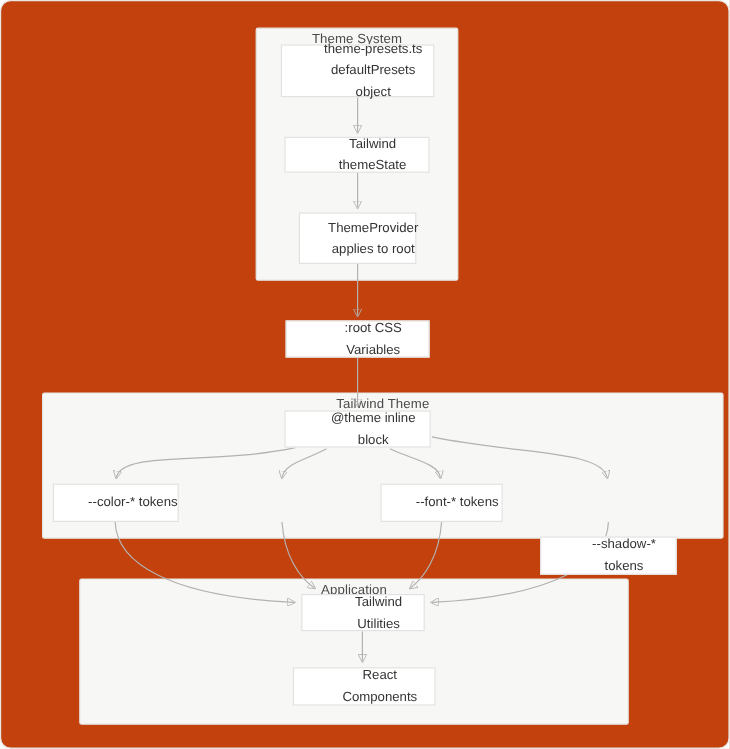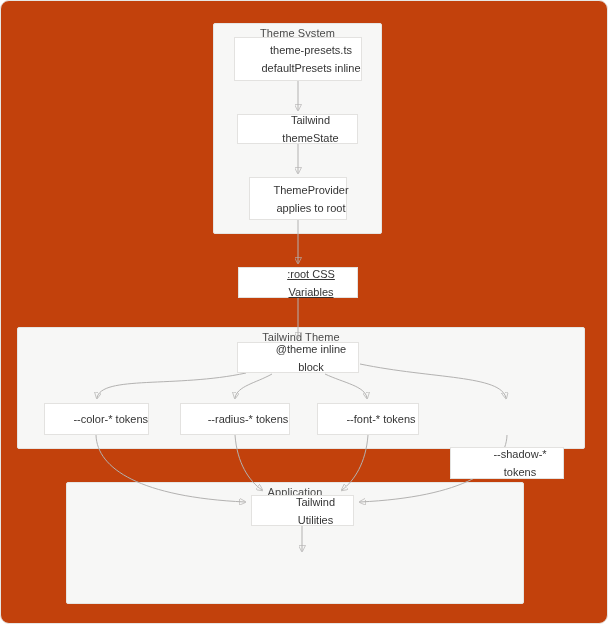--- a/index.html
+++ b/index.html
@@ -29,21 +29,21 @@
     position: absolute;
     top: 3px;
     left: 0;
     right: 0;
     text-align: center;
     font-size: 11px;
     color: #4a4a4a;
     letter-spacing: 0.1px;
   }
   .cluster.theme-system { left: 212px; top: 22px;  width: 169px; height: 211px; }
-  .cluster.tailwind-theme { left: 16px;  top: 326px; width: 568px; height: 122px; }
+  .cluster.tailwind-theme { left: 34px;  top: 326px; width: 568px; height: 122px; }
   .cluster.application { left: 65px;  top: 481px; width: 458px; height: 122px; }
 
   svg.edges {
     position: absolute;
     left: 0; top: 0;
     width: 608px; height: 624px;
     z-index: 2;
     pointer-events: none;
   }
   svg.edges path { stroke: #b3b2b1; stroke-width: 1; fill: none; }
@@ -60,21 +60,21 @@
     font-size: 11px;
     color: #343434;
     text-align: center;
     line-height: 18px;
     z-index: 3;
     padding-left: 26px;
   }
   .node.theme-presets      { left: 233px; top: 36px;  width: 128px; height: 44px; }
   .node.zustand            { left: 236px; top: 113px; width: 121px; height: 30px; }
   .node.theme-provider     { left: 248px; top: 176px; width: 98px;  height: 43px; align-items: center; }
-  .node.root-css           { left: 237px; top: 266px; width: 120px; height: 31px; text-decoration: underline; }
+  .node.root-css           { left: 237px; top: 266px; width: 120px; height: 31px; }
   .node.at-theme           { left: 236px; top: 341px; width: 122px; height: 31px; text-align: center; }
   .node.color-tokens       { left: 43px;  top: 402px; width: 105px; height: 32px; align-items: flex-end; }
   .node.radius-tokens      { left: 179px; top: 402px; width: 110px; height: 32px; }
   .node.font-tokens        { left: 316px; top: 402px; width: 102px; height: 32px; }
   .node.shadow-tokens      { left: 449px; top: 402px; width: 114px; height: 32px; margin-top: 44px; }
   .node.tailwind-utilities { left: 250px; top: 494px; width: 103px; height: 31px; }
   .node.react-components   { left: 243px; top: 555px; width: 119px; height: 32px; }
 </style>
 </head>
 <body>
@@ -107,21 +107,21 @@
     <path d="M359,363 C432,378 500,374 505,397" marker-end="url(#arrow)"></path>
     <path d="M95,434 C96,468 140,496 244,501" marker-end="url(#arrow)"></path>
     <path d="M234,434 C236,462 248,480 261,489" marker-end="url(#arrow)"></path>
     <path d="M367,434 C365,462 353,480 341,489" marker-end="url(#arrow)"></path>
     <path d="M506,434 C505,468 462,496 359,501" marker-end="url(#arrow)"></path>
     <path d="M301,525 V550" marker-end="url(#arrow)"></path>
   </svg>
 
   <div class="node theme-presets">
     <span>theme-presets.ts</span>
-    <span>defaultPresets inline</span>
+    <span>defaultPresets object</span>
   </div>
 
   <div class="node zustand">
     <span>Tailwind themeState</span>
   </div>
 
   <div class="node theme-provider">
     <span>ThemeProvider</span>
     <span>applies to root</span>
   </div>
@@ -131,30 +131,30 @@
   </div>
 
   <div class="node at-theme">
     <span>@theme inline block</span>
   </div>
 
   <div class="node color-tokens">
     <span>--color-* tokens</span>
   </div>
 
-  <div class="node radius-tokens">
-    <span>--radius-* tokens</span>
-  </div>
 
   <div class="node font-tokens">
     <span>--font-* tokens</span>
   </div>
 
   <div class="node shadow-tokens">
     <span>--shadow-* tokens</span>
   </div>
 
   <div class="node tailwind-utilities">
     <span>Tailwind Utilities</span>
   </div>
 
+  <div class="node react-components">
+    <span>React Components</span>
+  </div>
 
 </div>
 
 </body></html>

